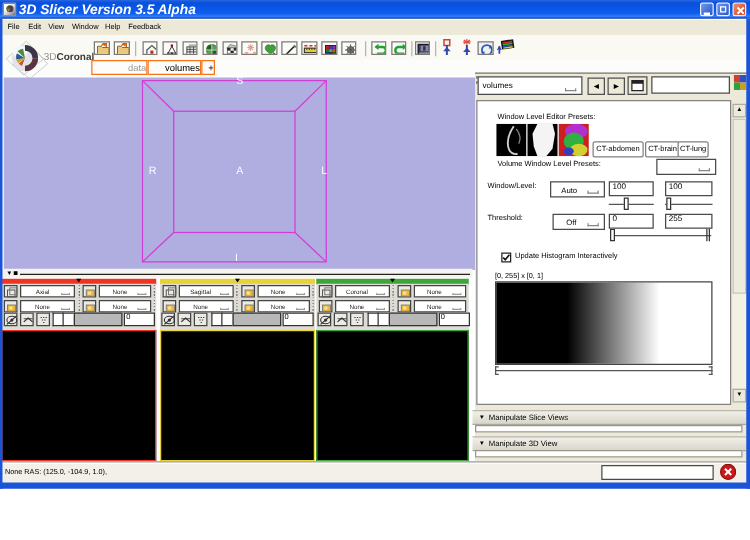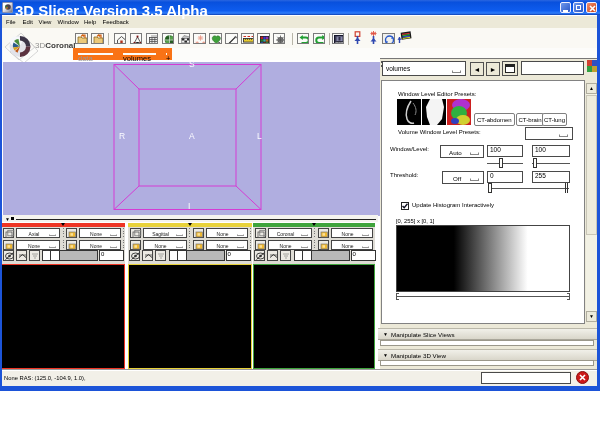--- a/index.html
+++ b/index.html
@@ -2,39 +2,39 @@
 <html><head>
 <meta charset="utf-8">
 <style>
 * { margin:0; padding:0; box-sizing:border-box; }
 html,body { width:600px; height:432px; background:#fff; font-family:"Liberation Sans", sans-serif; }
 #app { position:relative; width:600px; height:432px; background:#fff; overflow:hidden; }
 .abs { position:absolute; }
 
 #titlebar { left:0; top:0; width:600px; height:15px;
   background:linear-gradient(180deg,#2a66e0 0%,#0850dd 15%,#0e5cee 70%,#2f7dfb 88%,#0a3cb0 100%); }
-#title-text { left:15px; top:2px; color:#fff; font-size:15px; font-weight:bold; letter-spacing:0; }
+#title-text { left:15px; top:2px; color:#fff; font-size:11px; font-weight:bold; letter-spacing:0;font-style:italic; }
 .winbtn { top:2px; width:11px; height:11px; border-radius:2px; border:1px solid #eef; }
 #btn-min  { left:560px; background:linear-gradient(135deg,#6d97ec,#2a57c8); }
 #btn-max  { left:573px; background:linear-gradient(135deg,#6d97ec,#2a57c8); }
 #btn-close{ left:586px; background:linear-gradient(135deg,#ef9070,#cc4012); }
 .winbtn span { position:absolute; color:#fff; }
 
 #bl { left:0; top:15px; width:2px; height:376px; background:#1c54d8; }
 #br { left:597px; top:15px; width:3px; height:376px; background:#1c54d8; }
 #bb { left:0; top:386px; width:600px; height:5px; background:#1c54d8; }
 
 #menubar { left:2px; top:15px; width:595px; height:13px; background:#ece9d8; border-top:1px solid #fff; }
 #menubar span { position:absolute; top:3px; font-size:6px; color:#000; }
 
 #toolbar { left:2px; top:28px; width:595px; height:20px; background:#faf9f4; }
 .tsep { position:absolute; top:31px; width:1px; height:15px; background:#b8b5a8; }
 
 #tabrow { left:2px; top:48px; width:595px; height:12px; background:#fcfcfa; }
-.tab { position:absolute; top:48px; height:12px; border:5px solid #f97316; background:#fcfcfa; font-size:7.5px; text-align:left; padding-top:1px; }
+.tab { position:absolute; top:48px; height:12px; border:1px solid #f97316; background:#fcfcfa; font-size:7.5px; text-align:right; padding-top:1px; }
 
 #view3d { left:3px; top:62px; width:377px; height:154px; background:#b0aee0; }
 #view3d svg { position:absolute; left:0; top:0; }
 .vlabel { position:absolute; color:#fbfbff; font-size:8.5px; }
 
 #rpanel { left:380px; top:58px; width:217px; height:311px; background:#ece9d8; }
 #rp-line { left:380px; top:58px; width:218px; height:1px; background:#777; }
 .dd { position:absolute; background:#fff; border:1px solid #4a4a4a; }
 .dd .dash { position:absolute; right:4px; bottom:2px; width:9px; height:3px; background:#fff; border:1px solid #888; border-top-color:#fff; }
 .entry { position:absolute; background:#fff; border:1px solid #4a4a4a; font-size:6.5px; padding-left:2px; }

